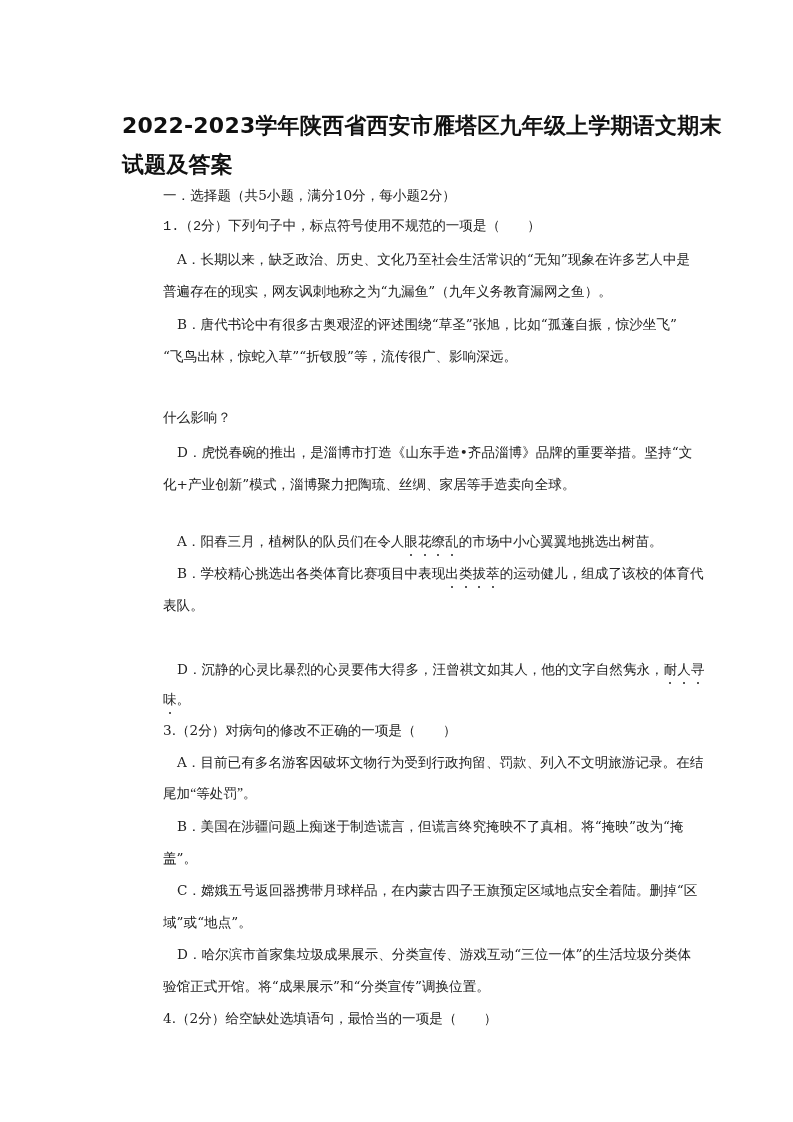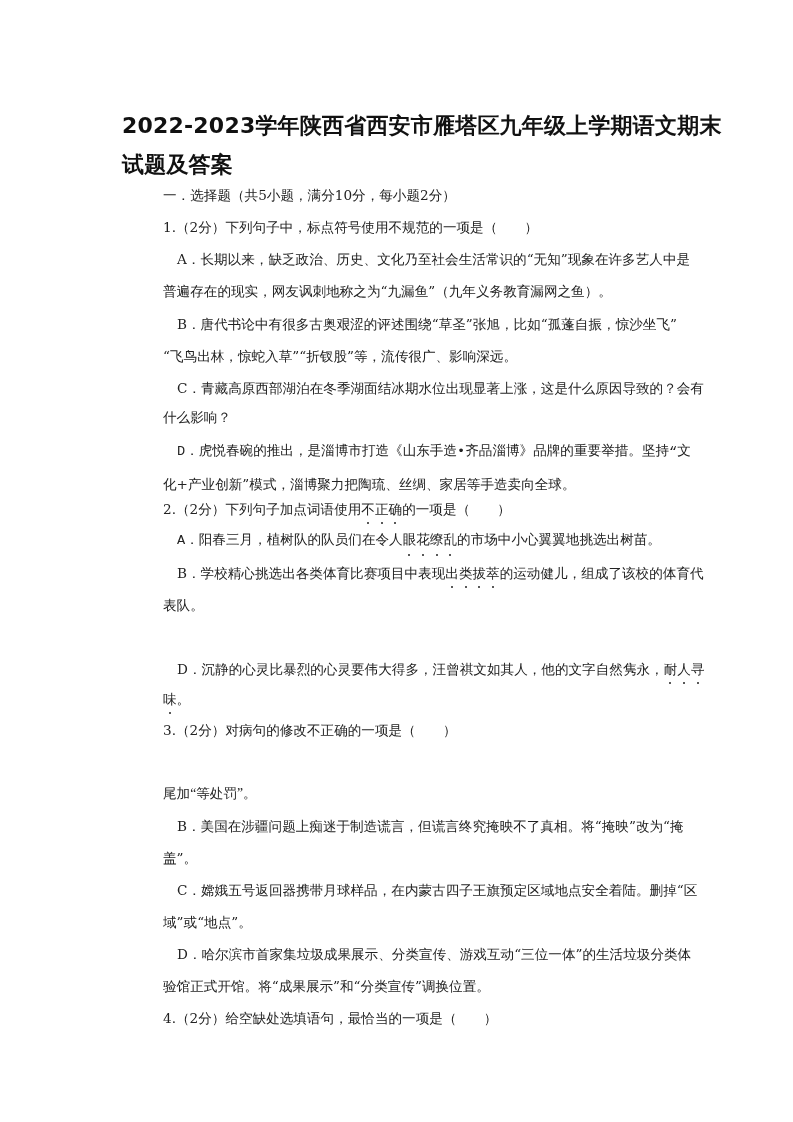--- a/index.html
+++ b/index.html
@@ -17,46 +17,43 @@
 </head>
 <body>
 
 <div class="page">
 
   <div class="title" style="top:111px;">2022-2023学年陕西省西安市雁塔区九年级上学期语文期末</div>
   <div class="title" style="top:150px;">试题及答案</div>
 
   <div class="line" style="top:186px;">一．选择题（共5小题，满分10分，每小题2分）</div>
 
-  <div class="line" style="top:218px;">1.（2分）下列句子中，标点符号使用不规范的一项是（　　）</div>
+  <div class="line" style="top:218px;font-family:Liberation Mono, monospace;">1.（2分）下列句子中，标点符号使用不规范的一项是（　　）</div>
   <div class="line indent" style="top:250px;">A．长期以来，缺乏政治、历史、文化乃至社会生活常识的“无知”现象在许多艺人中是</div>
   <div class="line indent" style="top:315px;">B．唐代书论中有很多古奥艰涩的评述围绕“草圣”张旭，比如“孤蓬自振，惊沙坐飞”</div>
   <div class="line" style="top:282px;">普遍存在的现实，网友讽刺地称之为“九漏鱼”（九年义务教育漏网之鱼）。</div>
   <div class="line" style="top:347px;">“飞鸟出林，惊蛇入草”“折钗股”等，流传很广、影响深远。</div>
-  <div class="line indent" style="top:379px;">C．青藏高原西部湖泊在冬季湖面结冰期水位出现显著上涨，这是什么原因导致的？会有</div>
   <div class="line" style="top:408px;">什么影响？</div>
-  <div class="line indent" style="top:443px;font-family:Liberation Mono, monospace;">D．虎悦春碗的推出，是淄博市打造《山东手造•齐品淄博》品牌的重要举措。坚持“文</div>
+  <div class="line indent" style="top:443px;">D．虎悦春碗的推出，是淄博市打造《山东手造•齐品淄博》品牌的重要举措。坚持“文</div>
   <div class="line" style="top:475px;">化+产业创新”模式，淄博聚力把陶琉、丝绸、家居等手造卖向全球。</div>
 
-  <div class="line" style="top:500px;">
-    <span>2.（2分）下列句子加点词语使用</span><span class="dotted"><span class="dot">不</span><span class="dot">正</span><span class="dot">确</span></span><span>的一项是（　　）</span>
-  </div>
-  <div class="line indent" style="top:532px;font-family:Liberation Mono, monospace;">
+  <div class="line indent" style="top:532px;">
     <span>A．阳春三月，植树队的队员们在令人</span><span><span class="dot">眼</span><span class="dot">花</span><span class="dot">缭</span><span class="dot">乱</span></span><span>的市场中小心翼翼地挑选出树苗。</span>
   </div>
   <div class="line indent" style="top:564px;">
     <span>B．学校精心挑选出各类体育比赛项目中表现</span><span><span class="dot">出</span><span class="dot">类</span><span class="dot">拔</span><span class="dot">萃</span></span><span>的运动健儿，组成了该校的体育代</span>
   </div>
   <div class="line" style="top:596px;">表队。</div>
   <div class="line indent" style="top:660px;">
     <span>D．沉静的心灵比暴烈的心灵要伟大得多，汪曾祺文如其人，他的文字自然隽永，</span><span><span class="dot">耐</span><span class="dot">人</span><span class="dot">寻</span></span>
   </div>
   <div class="line" style="top:690px;"><span class="dot">味</span><span>。</span></div>
 
   <div class="line" style="top:721px;">3.（2分）对病句的修改不正确的一项是（　　）</div>
+  <div class="line indent" style="top:753px;">A．目前已有多名游客因破坏文物行为受到行政拘留、罚款、列入不文明旅游记录。在结</div>
   <div class="line" style="top:785px;font-family:Liberation Serif, serif;">尾加“等处罚”。</div>
   <div class="line indent" style="top:817px;">B．美国在涉疆问题上痴迷于制造谎言，但谎言终究掩映不了真相。将“掩映”改为“掩</div>
   <div class="line" style="top:849px;">盖”。</div>
   <div class="line indent" style="top:881px;">C．嫦娥五号返回器携带月球样品，在内蒙古四子王旗预定区域地点安全着陆。删掉“区</div>
   <div class="line" style="top:913px;">域”或“地点”。</div>
   <div class="line indent" style="top:945px;">D．哈尔滨市首家集垃圾成果展示、分类宣传、游戏互动“三位一体”的生活垃圾分类体</div>
   <div class="line" style="top:977px;">验馆正式开馆。将“成果展示”和“分类宣传”调换位置。</div>
 
   <div class="line" style="top:1009px;">4.（2分）给空缺处选填语句，最恰当的一项是（　　）</div>
 

